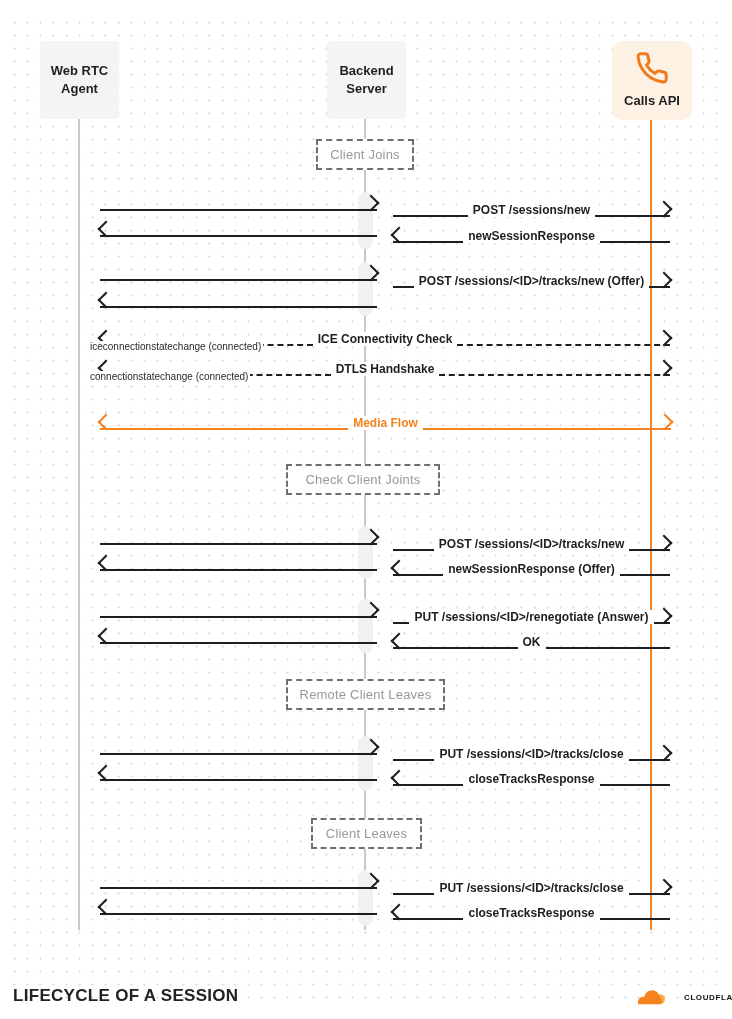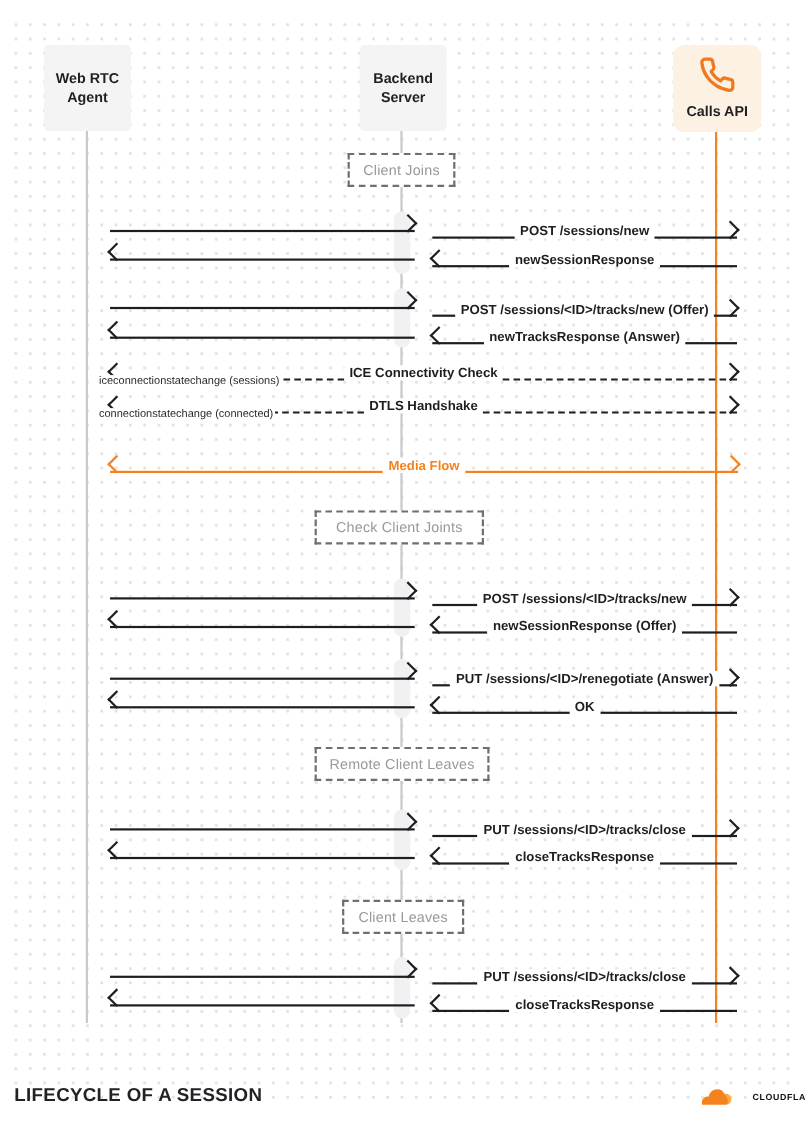--- a/index.html
+++ b/index.html
@@ -121,39 +121,33 @@
   <div class="msg" style="left:80px;top:265px;width:277px">
     <i class="ln"></i>
       <i class="head r"></i>
     </div>
   <div class="msg" style="left:373px;top:272px;width:277px">
     <i class="ln"></i>
       <span class="lbl">POST /sessions/&lt;ID&gt;/tracks/new (Offer)</span>
       <i class="ln"></i>
     <i class="head r"></i>
     </div>
-  <div class="msg" style="left:373px;top:297px;width:277px">
-    <i class="ln"></i>
-      <span class="lbl">newTracksResponse (Answer)</span>
-      <i class="ln"></i>
-    <i class="head l"></i>
-    </div>
   <div class="msg" style="left:80px;top:292px;width:277px">
     <i class="ln"></i>
       <i class="head l"></i>
     </div>
 
   <div class="msg dashed" style="left:80px;top:330px;width:570px">
     <i class="head l"></i>
     <i class="ln"></i>
       <span class="lbl">ICE Connectivity Check</span>
       <i class="ln"></i>
     <i class="head r"></i>
     </div>
-  <div class="evt" style="left:88px;top:341px">iceconnectionstatechange (sessions)</div>
+  <div class="evt" style="left:88px;top:341px">iceconnectionstatechange (connected)</div>
 
   <div class="msg dashed" style="left:80px;top:360px;width:570px">
     <i class="head l"></i>
     <i class="ln"></i>
       <span class="lbl">DTLS Handshake</span>
       <i class="ln"></i>
     <i class="head r"></i>
     </div>
   <div class="evt" style="left:88px;top:371px">connectionstatechange (connected)</div>
 

